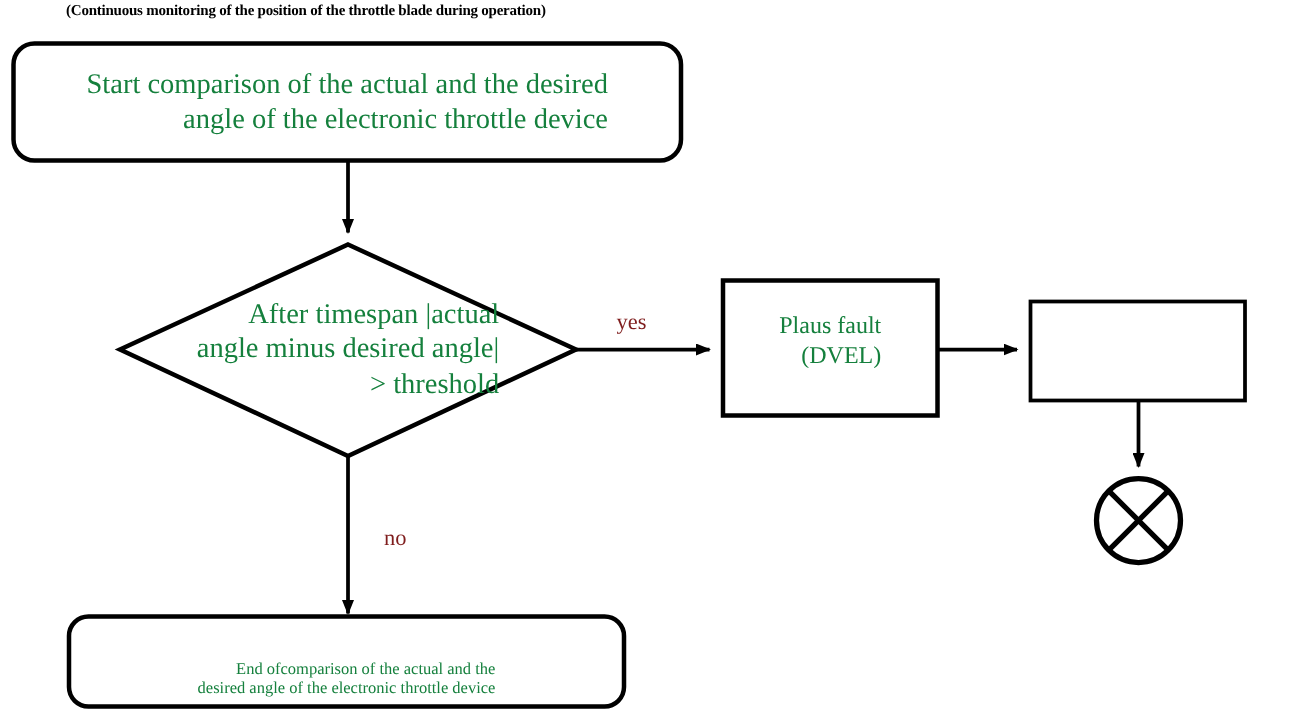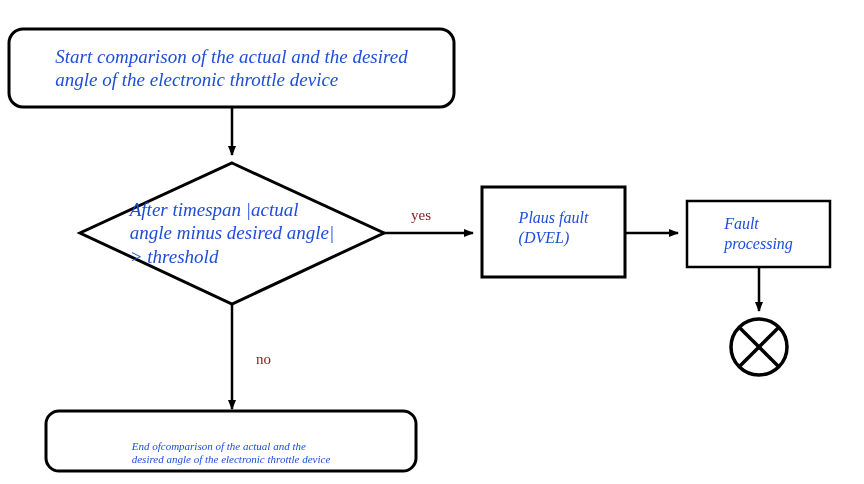--- a/index.html
+++ b/index.html
@@ -21,26 +21,25 @@
     left: 0;
     top: 0;
     width: 864px;
     height: 484px;
   }
   .node-text {
     position: absolute;
     display: flex;
     align-items: center;
     justify-content: center;
-    text-align: left;
+    text-align: right;
     line-height: 1.22;
-    color: #1d4ed8;
+    color: #15803d;
     pointer-events: none;
     white-space: pre-line;
-    font-style: italic;
   }
   .caption {
     position: absolute;
     left: 44px;
     top: 2px;
     font-size: 10px;
     font-weight: bold;
     font-family: "Liberation Serif", "DejaVu Serif", serif;
     letter-spacing: -0.15px;
     color: #000000;
@@ -56,20 +55,21 @@
     color: #7f1d1d;
   }
   #yes-label { left: 411px; top: 207px; }
   #no-label  { left: 256px; top: 351px; }
 </style>
 </head>
 <body>
 
 <div id="canvas">
 
+  <div class="caption">(Continuous monitoring of the position of the throttle blade during operation)</div>
 
   <svg id="flow-svg" viewBox="0 0 864 484" xmlns="http://www.w3.org/2000/svg">
     <defs>
       <marker id="arrowhead" markerWidth="10" markerHeight="8" refX="9" refY="4" orient="auto" markerUnits="userSpaceOnUse">
         <path d="M 0 0 L 10 4 L 0 8 z" fill="#000000"></path>
       </marker>
     </defs>
 
     <rect x="9" y="29" width="445" height="78" rx="14" ry="14" fill="#ffffff" stroke="#000000" stroke-width="3"></rect>
 
@@ -101,22 +101,20 @@
   <div class="node-text" id="start-label">Start comparison of the actual and the desired
 angle of the electronic throttle device</div>
 
   <div class="node-text" id="decision-label">After timespan |actual
 angle minus desired angle|
 &gt; threshold</div>
 
   <div class="node-text" id="plaus-label">Plaus fault
 (DVEL)</div>
 
-  <div class="node-text" id="faultproc-label">Fault
-processing</div>
 
   <div class="node-text" id="end-label">End ofcomparison of the actual and the
 desired angle of the electronic throttle device</div>
 
   <div class="edge-label" id="yes-label">yes</div>
 
   <div class="edge-label" id="no-label">no</div>
 
 </div>
 

